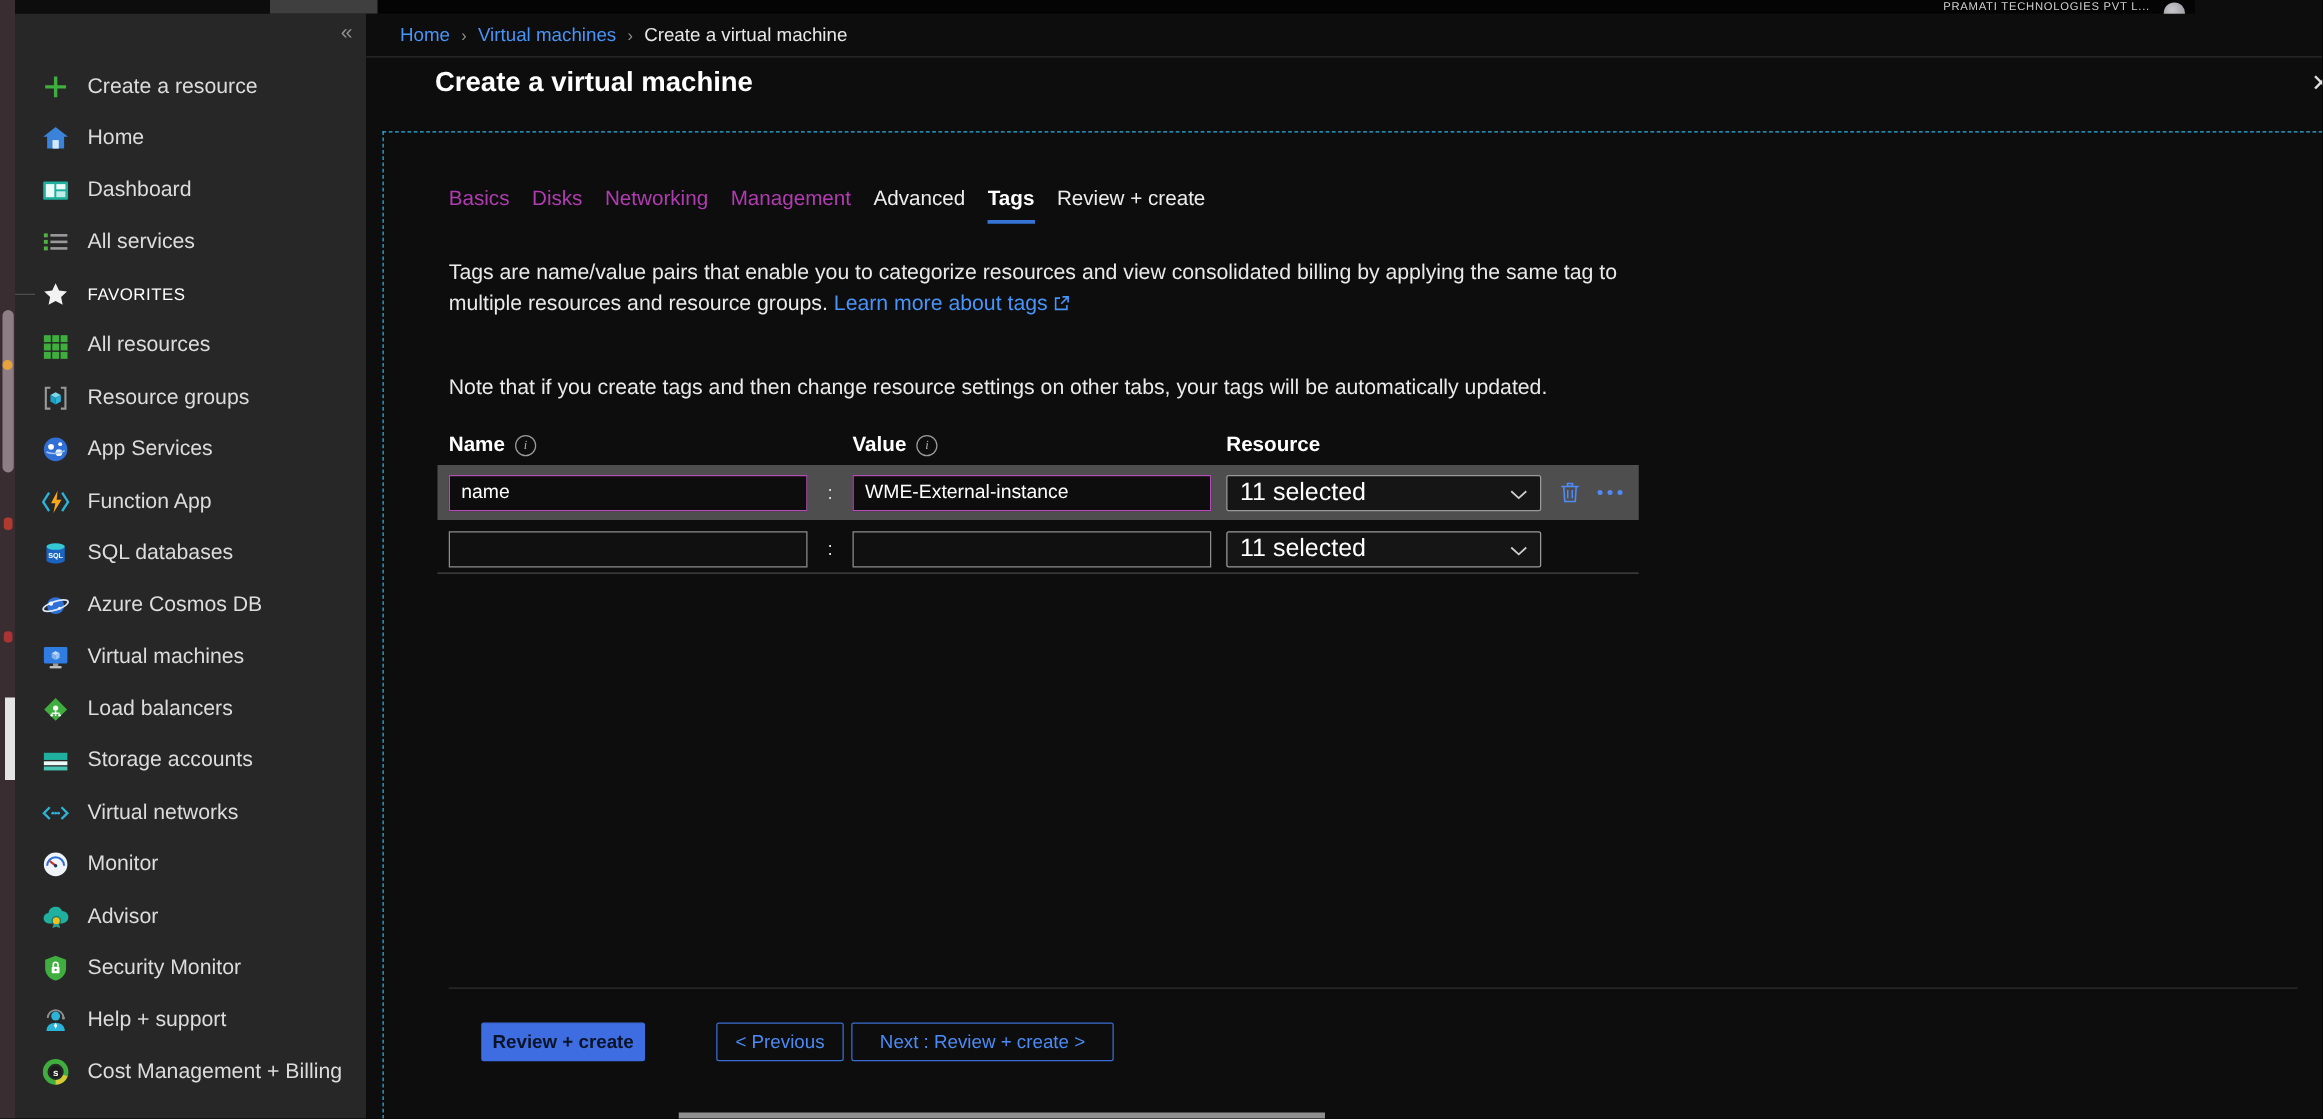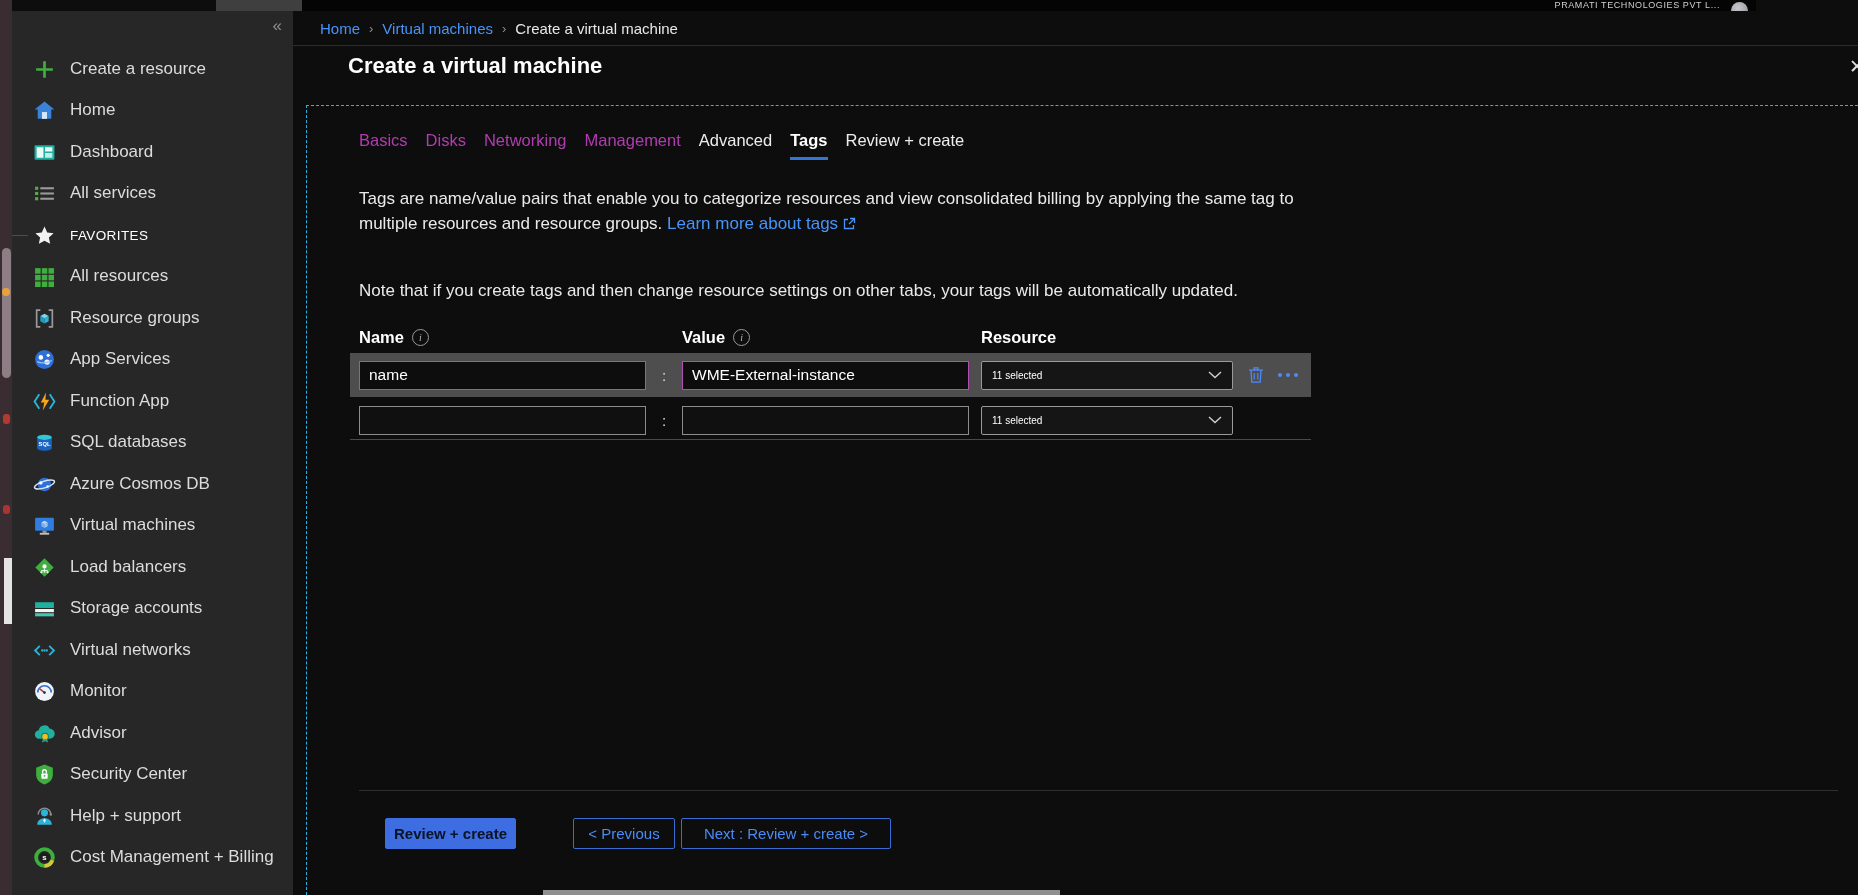--- a/index.html
+++ b/index.html
@@ -38,21 +38,21 @@
   .crumb-sep{color:#8f8f8f;font-size:13px;}
   .crumb-current{color:#e8e8e8;}
   .page-title{position:absolute;left:55px;top:42px;font-size:22px;font-weight:bold;color:#fff;}
   .close-x{position:absolute;right:-7px;top:44px;color:#e0e0e0;font-size:19px;cursor:pointer;}
 
   
   .blade{position:absolute;left:13px;top:94px;right:0;bottom:0;
          border-top:1px dashed #2bb3e8;border-left:1px dashed #2bb3e8;}
   .blade-content{position:absolute;left:52px;top:0;right:20px;}
 
-  .tabs{display:flex;gap:18px;margin-top:25px;font-size:16.5px;align-items:flex-end;}
+  .tabs{display:flex;gap:18px;margin-top:44px;font-size:16.5px;align-items:flex-end;}
   .tab{padding-bottom:7px;border-bottom:3px solid transparent;cursor:pointer;}
   .tab.visited{color:#b13cb1;}
   .tab.plain{color:#ededed;}
   .tab.active{color:#fff;font-weight:bold;border-bottom-color:#3574d4;}
 
   .desc{margin-top:26px;font-size:17px;color:#eaeaea;line-height:25px;}
   .link{color:#4894f8;cursor:pointer;text-decoration:none;}
   .ext-ic{display:inline-block;vertical-align:-1px;margin-left:5px;}
   .note{margin-top:44px;font-size:17px;color:#eaeaea;}
 
@@ -66,21 +66,21 @@
           justify-content:center;font-family:"Liberation Serif",serif;cursor:pointer;}
   .info-i::after{content:"i";}
   .trow{display:flex;align-items:center;height:44px;margin-left:-9px;padding-left:9px;width:952px;}
   .trow.r1{margin-top:6px;background:#4e4e4e;}
   .trow.r2{margin-top:4px;height:38px;}
   .tinput{width:287px;height:29px;box-sizing:border-box;background:#101010;border:1px solid #8c8c8c;
           color:#fff;font-size:15.5px;padding:0 9px;font-family:inherit;outline:none;}
   .r1 .tinput{border-color:#b14eb1;background:#0d0d0d;}
   .tcolon{width:36px;text-align:center;color:#e0e0e0;font-size:15px;}
   .tdrop{width:252px;height:29px;margin-left:12px;box-sizing:border-box;background:#151515;
-         border:1px solid #9a9a9a;border-radius:2px;color:#fff;font-size:10px;display:flex;
+         border:1px solid #9a9a9a;border-radius:2px;color:#fff;font-size:20px;display:flex;
          align-items:center;justify-content:space-between;padding:0 10px;cursor:pointer;}
   .row-actions{display:flex;align-items:center;margin-left:13px;gap:8px;}
   .trash{cursor:pointer;display:inline-flex;}
   .dots{cursor:pointer;display:inline-flex;align-items:center;}
   .dots i{width:4.5px;height:4.5px;border-radius:50%;background:#4f8af8;display:inline-block;margin-left:3.5px;}
   .table-endline{width:961px;margin-left:-9px;height:1px;background:#4a4a4a;}
 
   
   .footer-line{position:absolute;left:0;right:0;top:684px;height:1px;background:#2f2f2f;}
   .footer{position:absolute;left:26px;top:712px;display:flex;align-items:center;}
@@ -306,21 +306,21 @@
     </div>
     <div class="side-item" style="top:749px">
       <span class="ic">
           <svg viewBox="0 0 22 22">
             <path d="M11 1.5l8 3v6.5c0 5-3.5 8.2-8 9.5-4.5-1.3-8-4.5-8-9.5V4.5z" fill="#3fae3f"></path>
             <rect x="8" y="10" width="6" height="5" rx="0.8" fill="#fff"></rect>
             <path d="M9.2 10V8.3a1.8 1.8 0 013.6 0V10" stroke="#fff" stroke-width="1.3" fill="none"></path>
             <circle cx="11" cy="12.3" r="0.9" fill="#3fae3f"></circle>
           </svg>
         </span>
-      <span>Security Center</span>
+      <span>Security Monitor</span>
     </div>
     <div class="side-item" style="top:791px">
       <span class="ic">
           <svg viewBox="0 0 22 22">
             <path d="M5 9a6 6 0 0112 0" stroke="#8f8f8f" stroke-width="1.4" fill="none"></path>
             <circle cx="11" cy="7.5" r="3.4" fill="#2bb3d8"></circle>
             <path d="M4 19c0-4.2 3.1-6.3 7-6.3s7 2.1 7 6.3z" fill="#2bb3d8"></path>
             <path d="M11 12.7l-1.3 2 1.3 2.6 1.3-2.6z" fill="#eafaff"></path>
             <circle cx="17" cy="9" r="1.2" fill="#8f8f8f"></circle>
           </svg>

